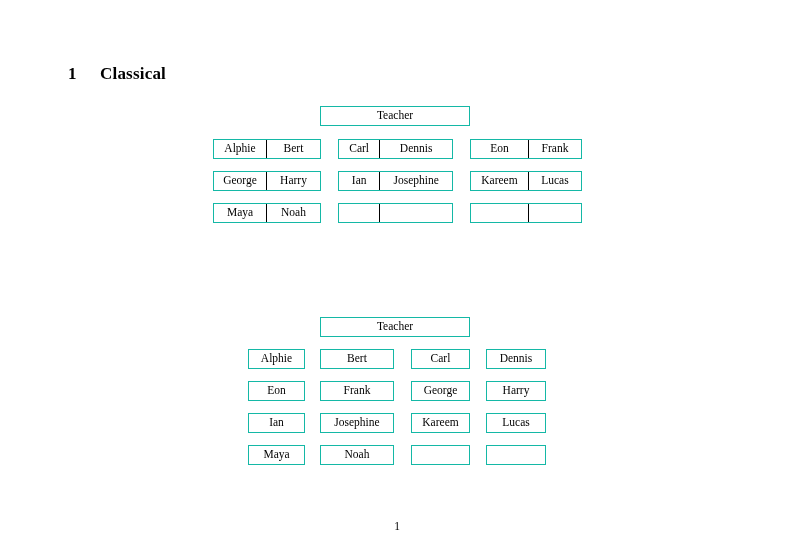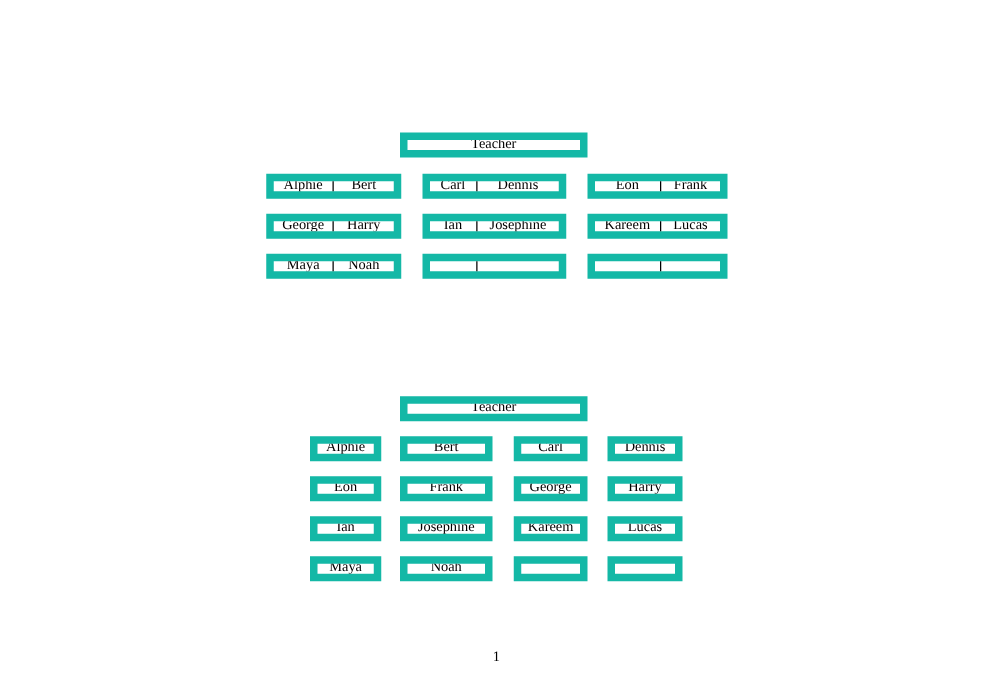--- a/index.html
+++ b/index.html
@@ -36,21 +36,21 @@
   .section-heading .sec-title {
     display: inline-block;
   }
 
   #heading-classical   { left: 68px; top: 64px; }
   #heading-distributed { left: 68px; top: 275px; }
 
   
   .tbl {
     position: absolute;
-    border: 6px solid #14b8a6;
+    border: 1px solid #14b8a6;
     box-sizing: border-box;
     background: #ffffff;
     display: flex;
     height: 20px;
   }
   .tbl .cell {
     box-sizing: border-box;
     display: flex;
     align-items: center;
     justify-content: center;
@@ -76,20 +76,23 @@
     top: 520px;
     text-align: center;
     font-size: 11.5px;
   }
 </style>
 </head>
 <body>
 
 <div class="page">
 
+  <div class="section-heading" id="heading-classical">
+    <span class="sec-num">1</span><span class="sec-title">Classical</span>
+  </div>
 
   <div class="tbl teacher-box" id="s1-teacher" style="left:320px; top:106px; width:150px;">
     <div class="cell">Teacher</div>
   </div>
 
   <div class="tbl" style="left:213px; top:139px; width:108px;">
     <div class="cell" style="width:53px;">Alphie</div>
     <div class="cell" style="width:55px;">Bert</div>
   </div>
   <div class="tbl" style="left:213px; top:171px; width:108px;">

